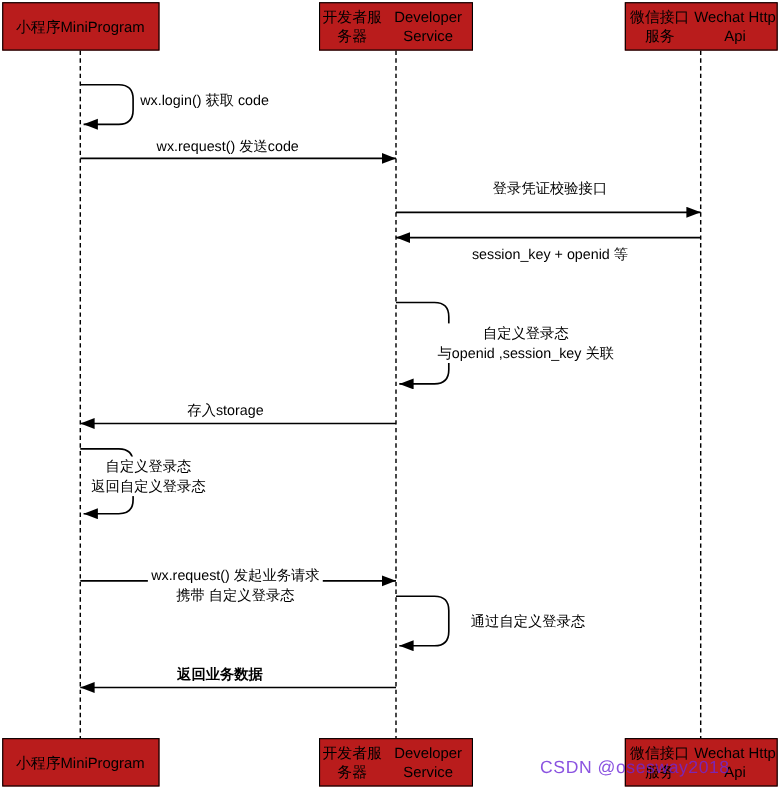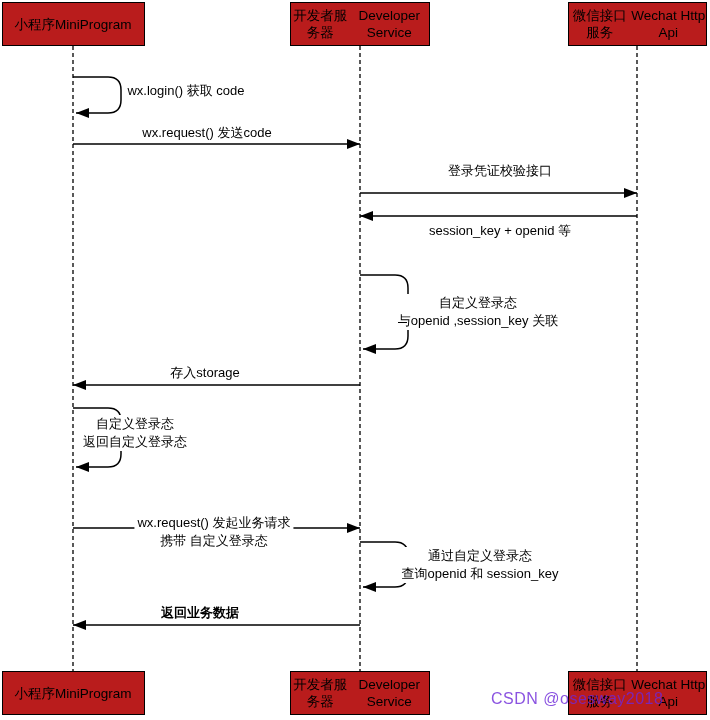--- a/index.html
+++ b/index.html
@@ -95,20 +95,19 @@
       <div class="msg-label" style="left: 135px; top: 433px;">
         <div>自定义登录态</div>
         <div>返回自定义登录态</div>
       </div>
       <div class="msg-label" style="left: 214px; top: 532px;">
         <div>wx.request() 发起业务请求</div>
         <div>携带 自定义登录态</div>
       </div>
       <div class="msg-label" style="left: 480px; top: 565px;">
         <div>通过自定义登录态</div>
-        <div>查询openid 和 session_key</div>
       </div>
       <div class="msg-label" style="left: 200px; top: 613px; font-weight: bold;">
         <div>返回业务数据</div>
       </div>
     </div>
   <div class="watermark">CSDN @osesway2018</div>
 </div>
 
 </body></html>

